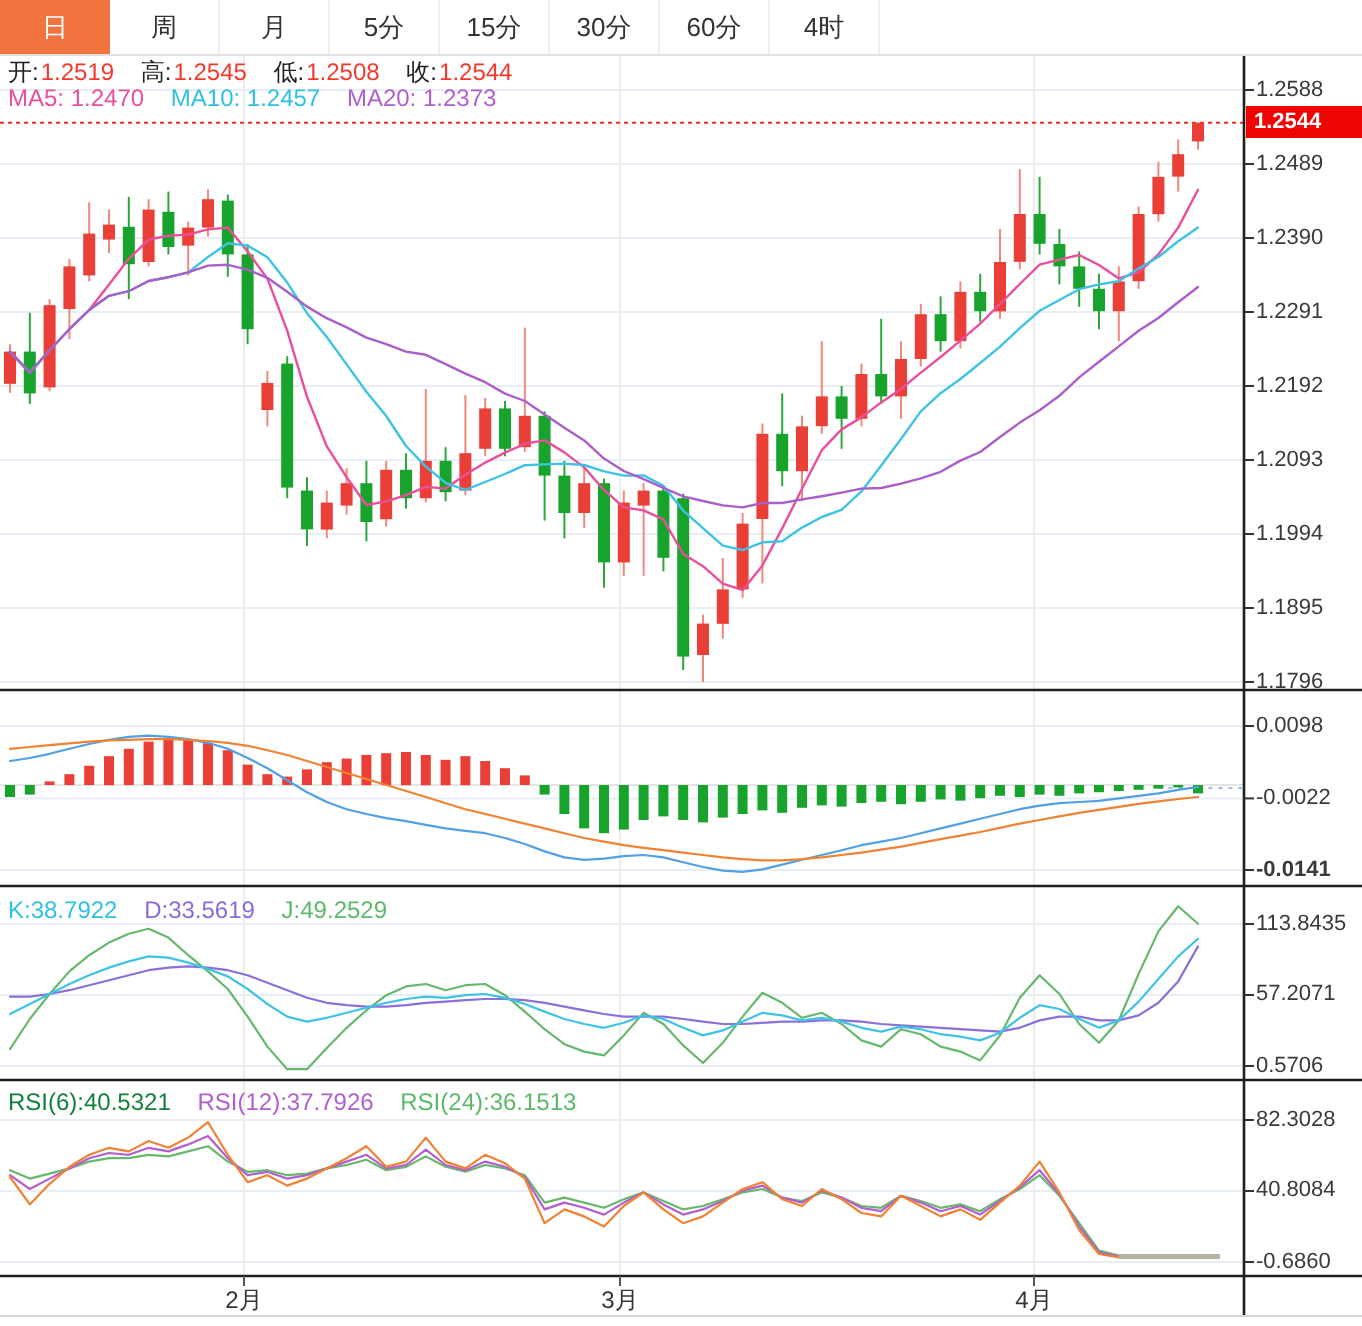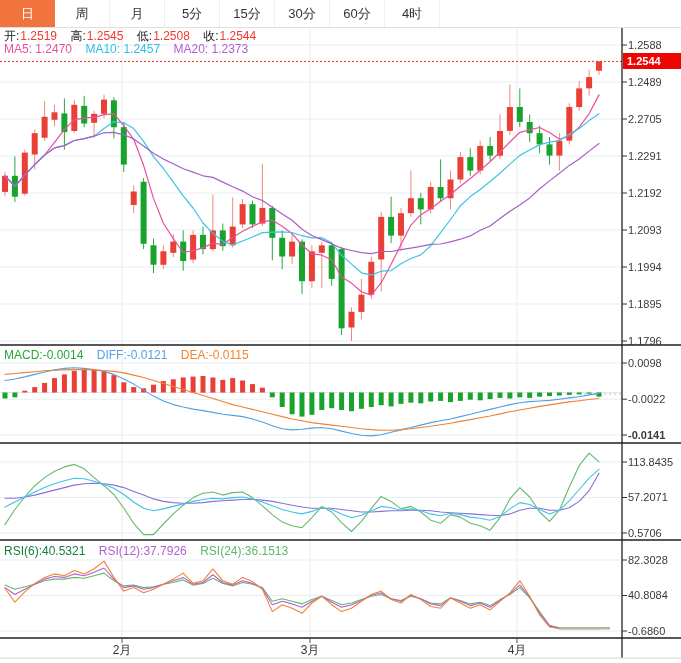--- a/index.html
+++ b/index.html
@@ -293,35 +293,35 @@
     <span class="lbl">开:</span><span class="red">1.2519</span>
     <span class="lbl">高:</span><span class="red">1.2545</span>
     <span class="lbl">低:</span><span class="red">1.2508</span>
     <span class="lbl">收:</span><span class="red">1.2544</span>
   </div>
   <div class="row" style="top:42px">
     <span class="c-ma5">MA5: 1.2470</span>
     <span class="c-ma10">MA10: 1.2457</span>
     <span class="c-ma20">MA20: 1.2373</span>
   </div>
-  <div class="row" style="top:348px">
-    <span class="c-macd">MACD:-0.0014</span>
-    <span class="c-diff">DIFF:-0.0121</span>
-    <span class="c-dea">DEA:-0.0115</span>
+  <div class="row" style="top:448px">
+    <span class="c-k">K:38.7922</span>
+    <span class="c-d">D:33.5619</span>
+    <span class="c-j">J:49.2529</span>
   </div>
   <div class="row" style="top:544px">
     <span class="c-rsi6">RSI(6):40.5321</span>
     <span class="c-rsi12">RSI(12):37.7926</span>
     <span class="c-rsi24">RSI(24):36.1513</span>
   </div>
 
   <div id="overlay">
       <div class="axlbl" style="left: 628px; top: 38.5px;">1.2588</div>
       <div class="axlbl" style="left: 628px; top: 75.5px;">1.2489</div>
-      <div class="axlbl" style="left: 628px; top: 112.5px;">2.2705</div>
+      <div class="axlbl" style="left: 628px; top: 112.5px;">1.2390</div>
       <div class="axlbl" style="left: 628px; top: 149.5px;">1.2291</div>
       <div class="axlbl" style="left: 628px; top: 186.5px;">1.2192</div>
       <div class="axlbl" style="left: 628px; top: 223.5px;">1.2093</div>
       <div class="axlbl" style="left: 628px; top: 260.5px;">1.1994</div>
       <div class="axlbl" style="left: 628px; top: 297.5px;">1.1895</div>
       <div class="axlbl" style="left: 628px; top: 334.5px;">1.1796</div>
       <div class="axlbl" style="left: 628px; top: 356.5px;">0.0098</div>
       <div class="axlbl" style="left: 628px; top: 392.651px;">-0.0022</div>
       <div class="axlbl" style="left: 628px; top: 428.5px; font-weight: bold;">-0.0141</div>
       <div class="axlbl" style="left: 628px; top: 455.5px;">113.8435</div>

